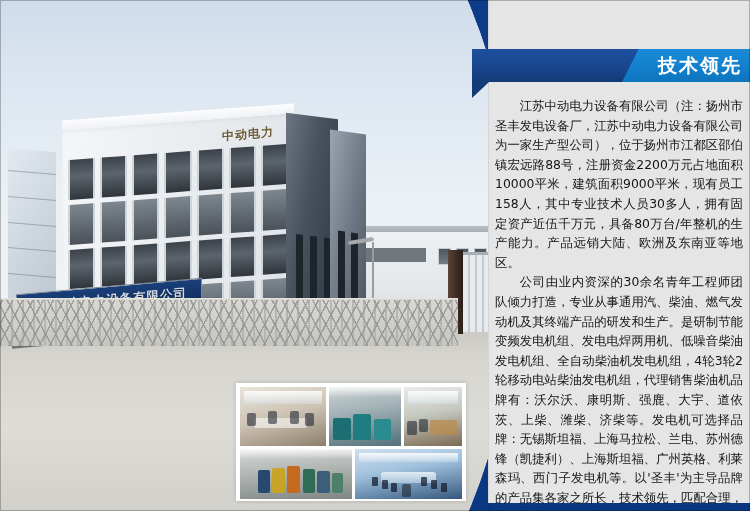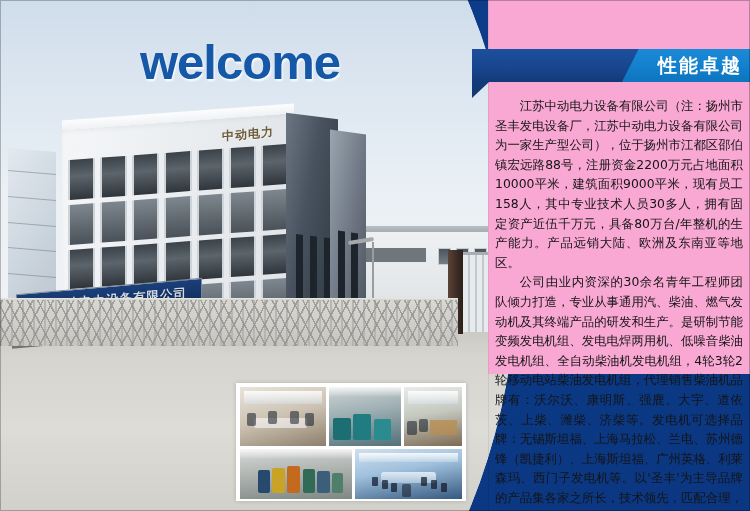--- a/index.html
+++ b/index.html
@@ -224,22 +224,22 @@
   .ph .win-strip{ position:absolute; top:4px; left:4px; right:4px; height:13px;
     background:linear-gradient(180deg,rgba(255,255,255,.85),rgba(215,230,240,.4)); }
   .ph .roofline{ position:absolute; top:0; left:0; right:0; height:10px;
     background:linear-gradient(180deg,rgba(255,255,255,.8),rgba(255,255,255,0)); }
   .ph .chair{ position:absolute; width:6px; height:9px; background:rgba(18,26,42,.72); border-radius:1px; }
   .ph .board-tbl{ position:absolute; left:24%; top:46%; width:52%; height:22%;
     background:linear-gradient(180deg,#dfeaf4,#a9c3da); border-radius:3px; }
 
   
   .panel{
-    position:absolute; left:488px; top:0; width:262px; height:374px;
-    background:#f9a8d4;
+    position:absolute; left:488px; top:0; width:262px; height:503px;
+    background:#e5e5e5;
   }
   .panel-edge{
     position:absolute; left:488px; top:0; width:1px; height:511px;
     background:rgba(0,0,0,.07);
   }
   .body-text{
     position:absolute; left:7px; top:96px; right:7px;
     font-family:"DejaVu Sans",sans-serif;
     font-size:12.4px;
     line-height:19.6px;
@@ -399,21 +399,20 @@
       <div class="pillar p1"></div>
 
       <div class="gate-badge"></div>
 
       <div class="fence-top"></div>
       <div class="fence"></div>
 
     </div>
   </div>
 
-  <div class="welcome">welcome</div>
 
   <div class="collage">
     <div class="collage-row r1">
       <div class="ph meeting-small">
         <div class="win-strip"></div>
         <div class="tbl" style="left:16%; top:52%; width:62%; height:18%; border-radius:2px;"></div>
         <div class="dk" style="left:8%;  top:44%; width:9px; height:13px; border-radius:2px;"></div>
         <div class="dk" style="left:32%; top:40%; width:9px; height:13px; border-radius:2px;"></div>
         <div class="dk" style="left:58%; top:40%; width:9px; height:13px; border-radius:2px;"></div>
         <div class="dk" style="left:76%; top:44%; width:9px; height:13px; border-radius:2px;"></div>
@@ -460,17 +459,17 @@
       <p>江苏中动电力设备有限公司（注：扬州市圣丰发电设备厂，江苏中动电力设备有限公司为一家生产型公司），位于扬州市江都区邵伯镇宏远路88号，注册资金2200万元占地面积10000平米，建筑面积9000平米，现有员工158人，其中专业技术人员30多人，拥有固定资产近伍千万元，具备80万台/年整机的生产能力。产品远销大陆、欧洲及东南亚等地区。</p>
       <p>公司由业内资深的30余名青年工程师团队倾力打造，专业从事通用汽、柴油、燃气发动机及其终端产品的研发和生产。是研制节能变频发电机组、发电电焊两用机、低噪音柴油发电机组、全自动柴油机发电机组，4轮3轮2轮移动电站柴油发电机组，代理销售柴油机品牌有：沃尔沃、康明斯、强鹿、大宇、道依茨、上柴、潍柴、济柴等。发电机可选择品牌：无锡斯坦福、上海马拉松、兰电、苏州德锋（凯捷利）、上海斯坦福、广州英格、利莱森玛、西门子发电机等。以'圣丰'为主导品牌的产品集各家之所长，技术领先，匹配合理，美观大方，性能卓越！准确的市场和产品定位，最优化的性价比，精明着客户的选择。广泛应用于国内外各大行业，如工厂、酒店、房地产、楼宇、铁路、石油、矿山、电信系统等。</p>
     </div>
   </div>
   <div class="panel-edge"></div>
 
   <div class="banner">
     <div class="banner-left"></div>
     <div class="banner-right"></div>
     <div class="banner-notch"></div>
-    <div class="banner-cn">性能卓越</div>
+    <div class="banner-cn">技术领先</div>
   </div>
 
   <div class="frame"></div>
 </div>
 
 </body></html>

